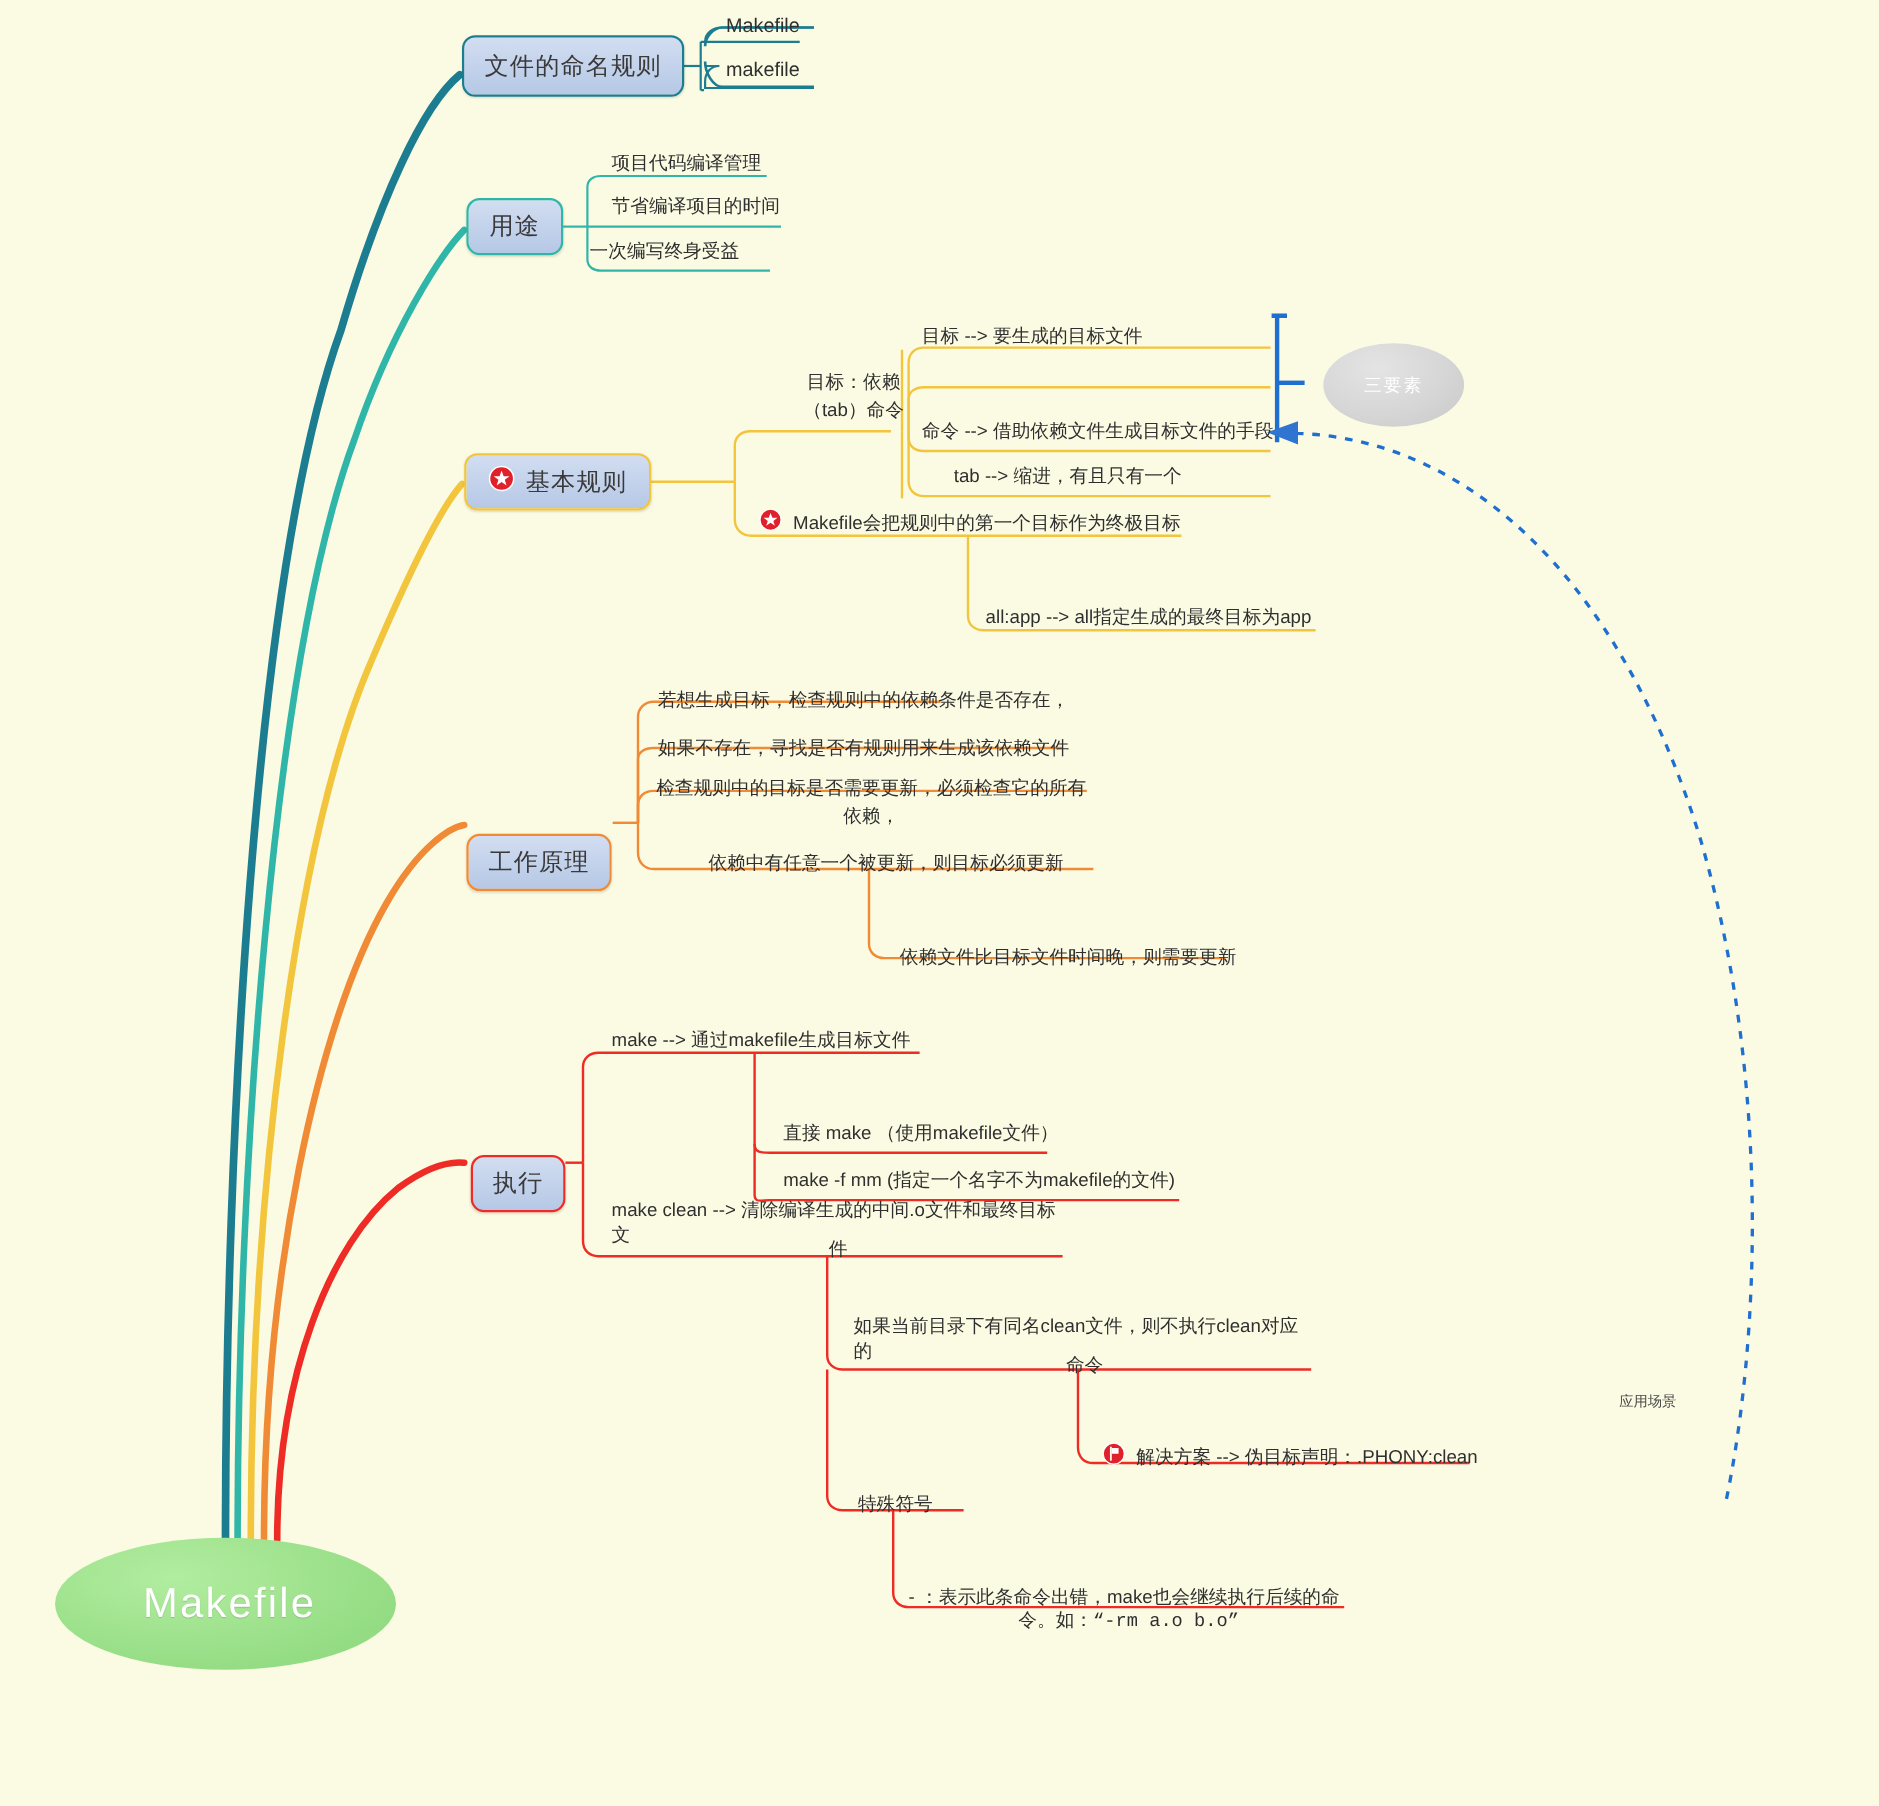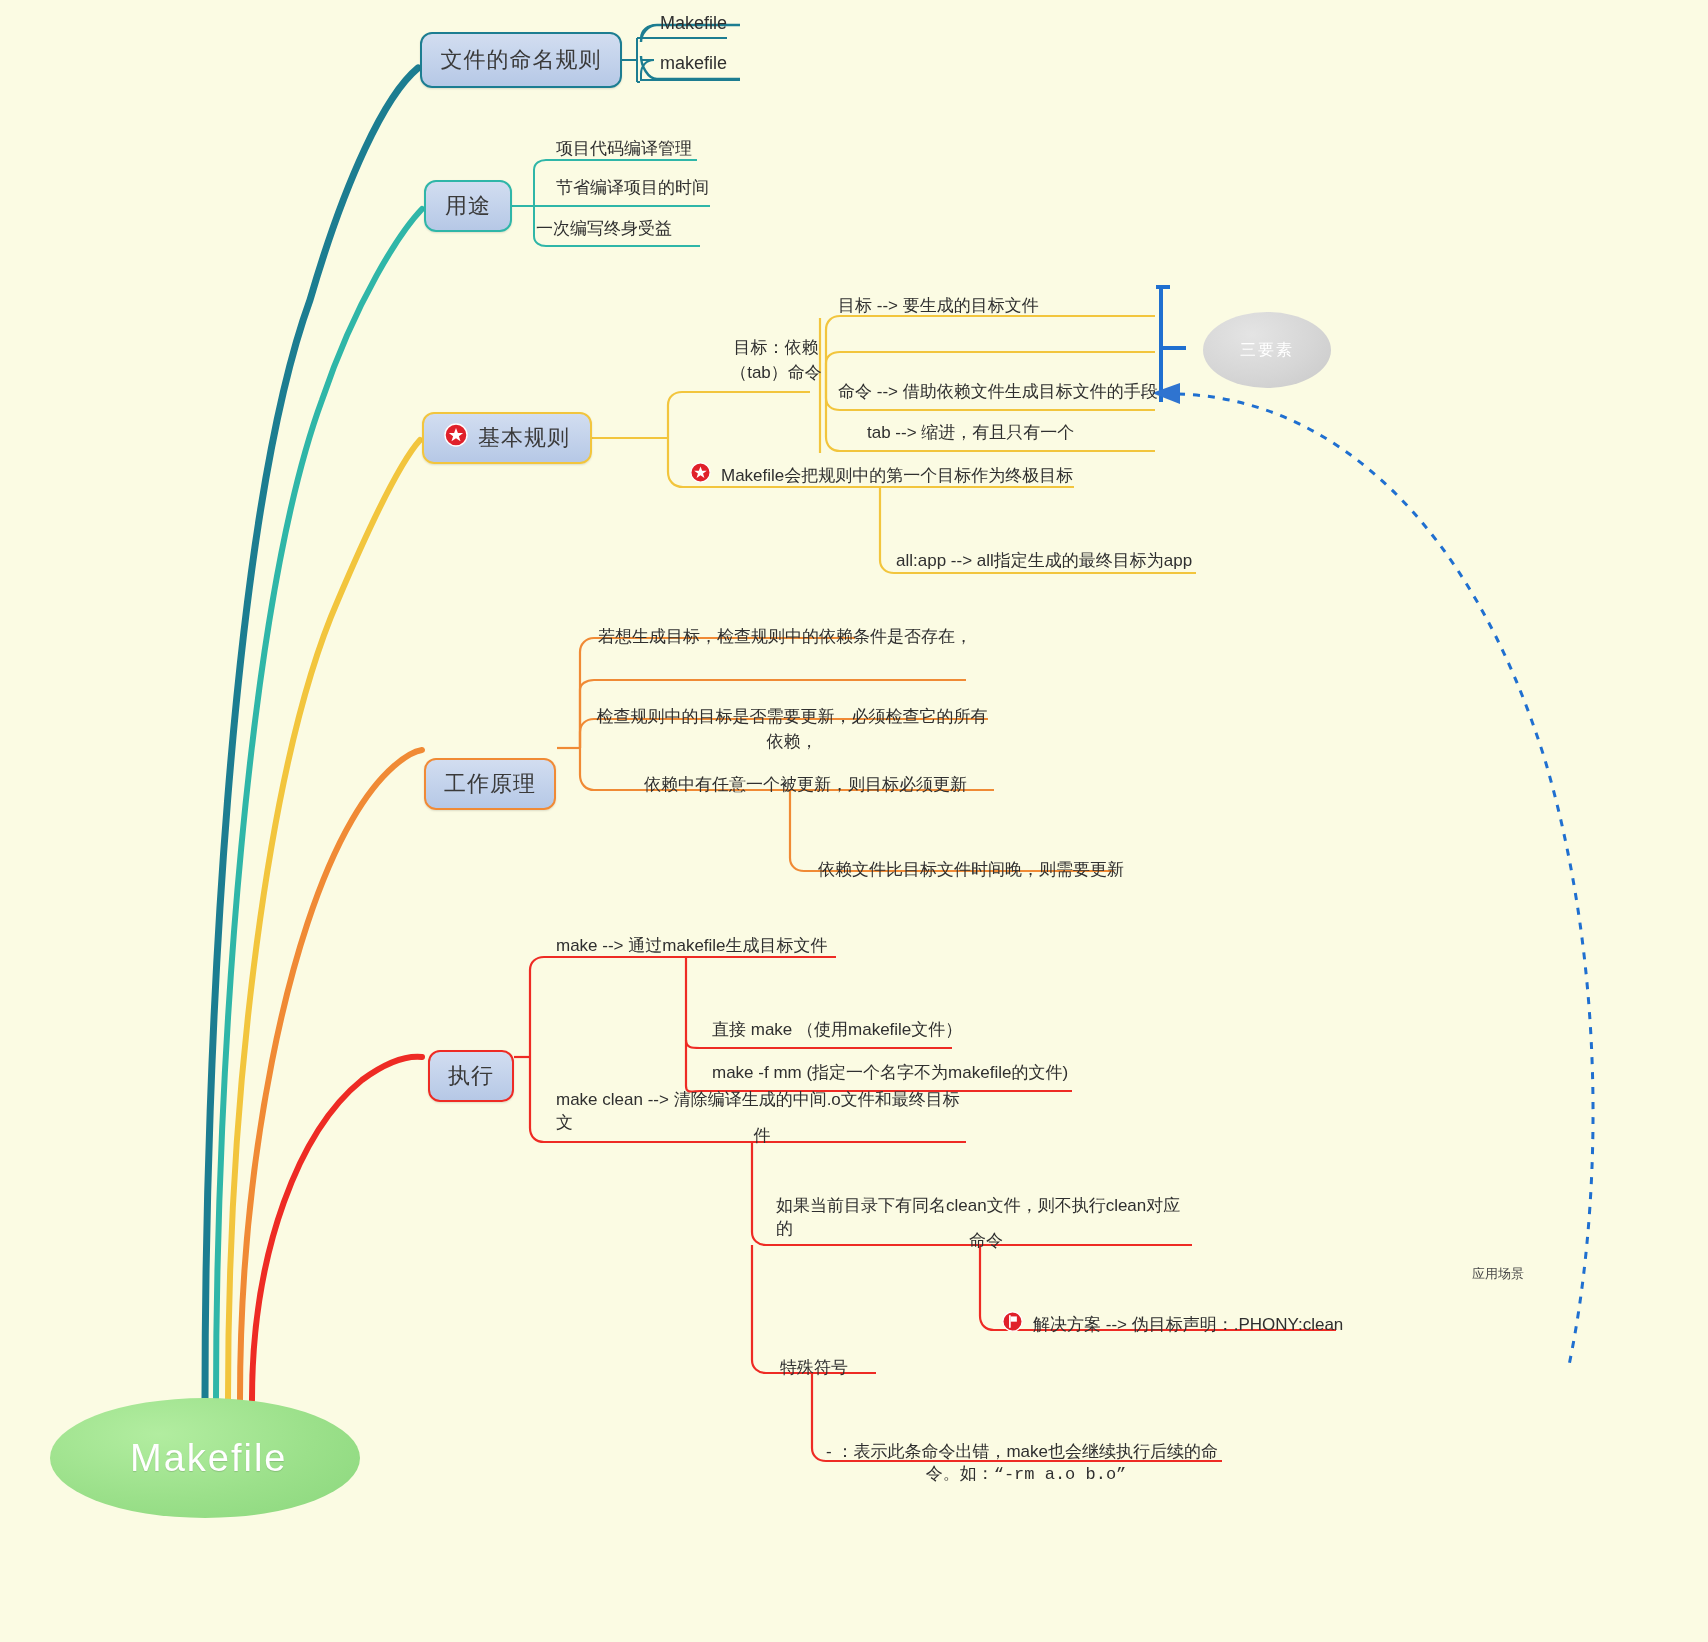--- a/index.html
+++ b/index.html
@@ -200,20 +200,23 @@
   <div class="leaf" style="left:896px;top:548px;width:520px;height:26px;font-size:17px;">
     <span>all:app --&gt; all指定生成的最终目标为app</span>
   </div>
 
   <div class="node boxnode b-orange" style="left:424px;top:758px;width:132px;height:52px;font-size:22px;">
     <span>工作原理</span>
   </div>
   <div class="leaf" style="left:598px;top:624px;width:450px;height:26px;font-size:17px;">
     <span>若想生成目标，检查规则中的依赖条件是否存在，</span>
   </div>
+  <div class="leaf" style="left:598px;top:667px;width:460px;height:26px;font-size:17px;">
+    <span>如果不存在，寻找是否有规则用来生成该依赖文件</span>
+  </div>
   <div class="leaf center" style="left:590px;top:707px;width:404px;height:46px;font-size:17px;line-height:1.45;">
     <span>检查规则中的目标是否需要更新，必须检查它的所有依赖，</span>
   </div>
   <div class="leaf" style="left:644px;top:772px;width:420px;height:26px;font-size:17px;">
     <span>依赖中有任意一个被更新，则目标必须更新</span>
   </div>
   <div class="leaf" style="left:818px;top:857px;width:420px;height:26px;font-size:17px;">
     <span>依赖文件比目标文件时间晚，则需要更新</span>
   </div>
 

